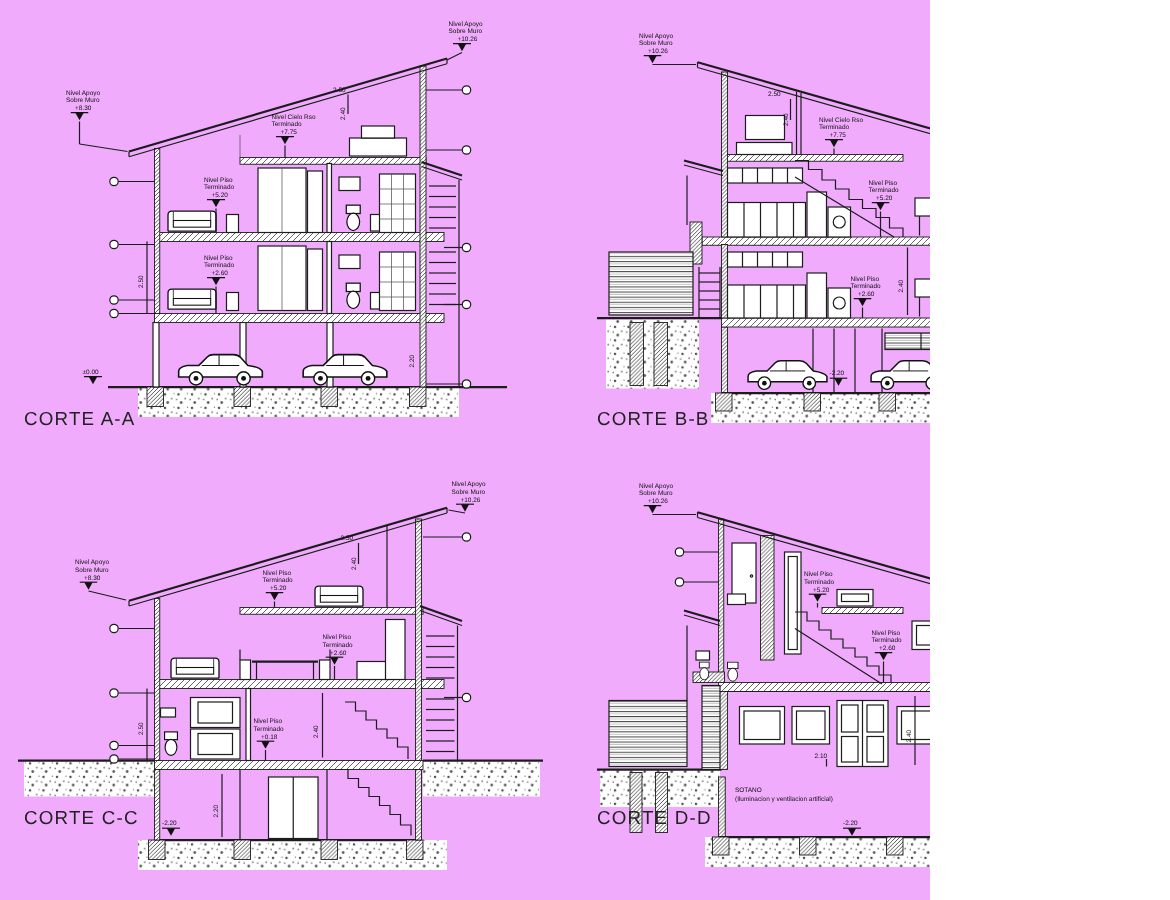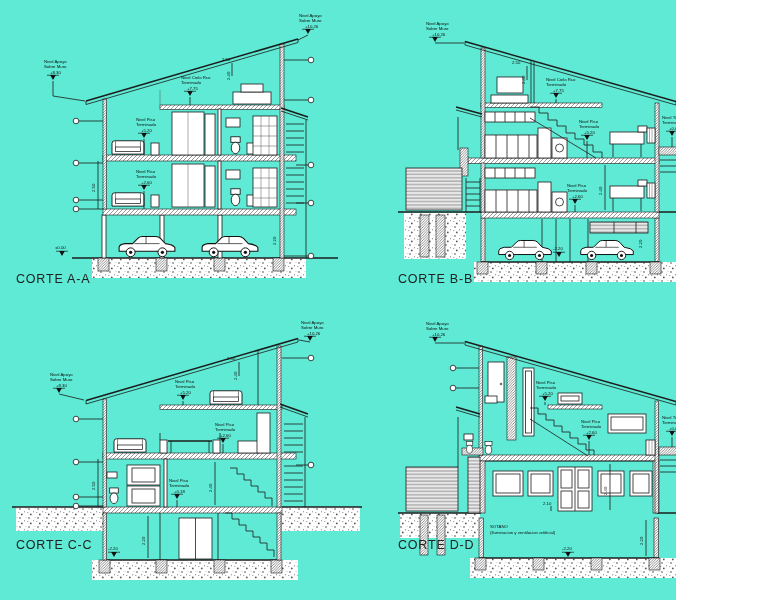--- a/index.html
+++ b/index.html
@@ -1,16 +1,16 @@
 <!DOCTYPE html>
 <html><head>
 <meta charset="utf-8">
 <style>
   html,body{margin:0;padding:0;background:#fff;}
-  #sheet{position:relative;width:676px;height:600px;background:#5eead4;overflow:hidden;
+  #sheet{position:relative;width:620px;height:600px;background:#f0abfc;overflow:hidden;
          font-family:"Liberation Sans",sans-serif;}
   svg.panel{position:absolute;width:390px;height:300px;}
   .s   {stroke:#1c1c1c;stroke-width:0.8;fill:none;}
   .s2  {stroke:#1c1c1c;stroke-width:1.5;fill:none;}
   .sthin{stroke:#555;stroke-width:0.5;fill:none;}
   .hat {fill:url(#hatch);stroke:#1c1c1c;stroke-width:0.6;}
   .hatd{fill:url(#hatchd);stroke:#1c1c1c;stroke-width:0.6;}
   .stp {fill:url(#stipple);stroke:none;}
   .fen {fill:url(#slats);stroke:#1c1c1c;stroke-width:0.8;}
   .wht {fill:#ffffff;stroke:#1c1c1c;stroke-width:0.8;}

